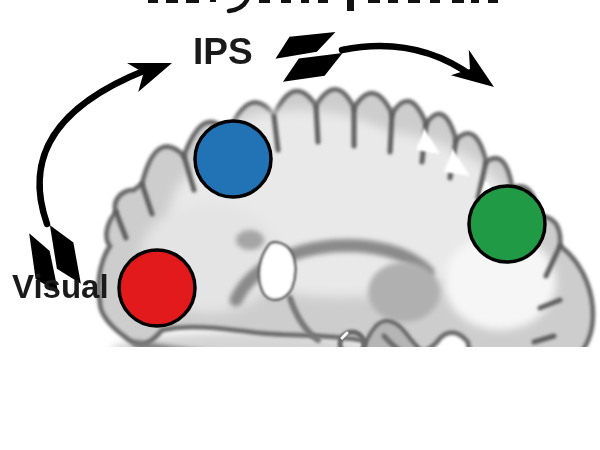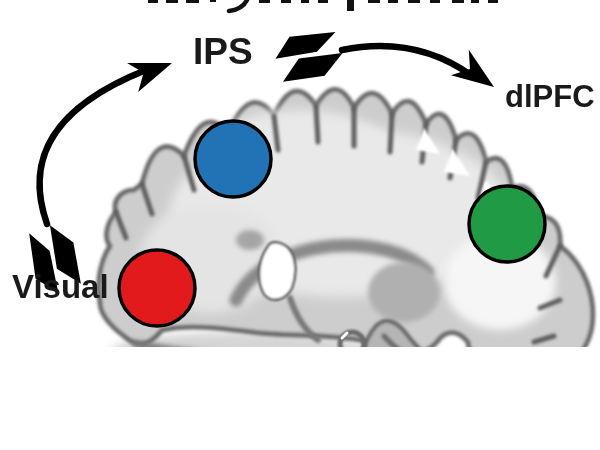--- a/index.html
+++ b/index.html
@@ -194,16 +194,15 @@
         <path d="M0,0 L-42,-16 L-30,-1 L-42,15 Z" transform="translate(494,87) rotate(35)"></path>
         <g transform="translate(342,50) rotate(-11)">
           <path d="M-67,-4 L-49,-23 L-3,-19 L-25,-3 Z"></path>
           <path d="M-64,20 L-44,0 L0,3 L-22,22 Z"></path>
         </g>
       </g>
     </g>
   </svg>
 
   <div class="region-label label-ips">IPS</div>
-  <div class="region-label label-dlpfc">dlPFC</div>
   <div class="region-label label-visual">Visual</div>
 
 </div>
 
 </body></html>

